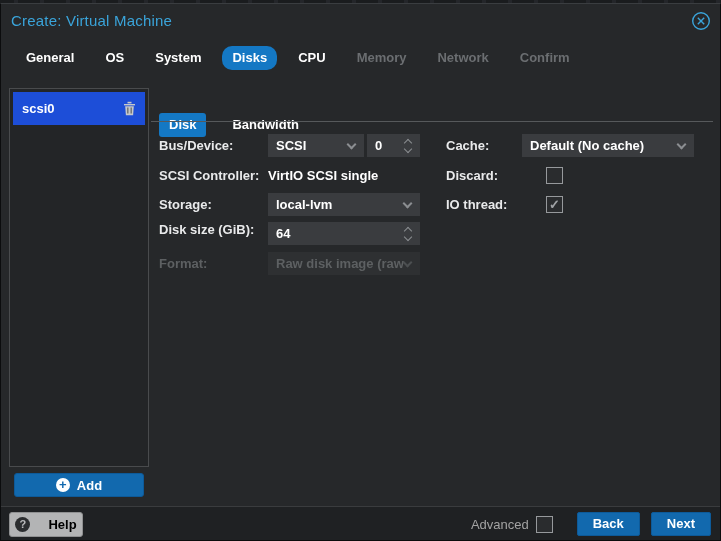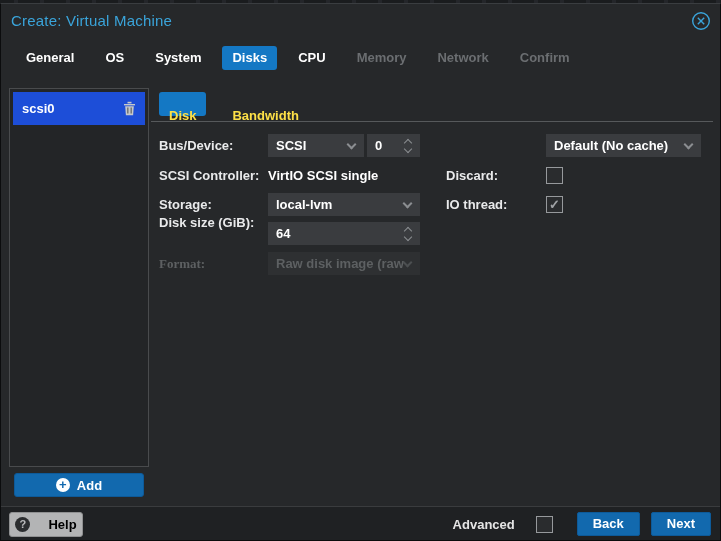--- a/index.html
+++ b/index.html
@@ -25,21 +25,21 @@
     position:absolute; left:10px; top:8px;
     font-size:15px; color:#3aa4da; letter-spacing:.2px;
   }
   .close-btn{ position:absolute; right:9px; top:7px; width:20px; height:20px; cursor:pointer; }
   
   .wizard-tabs{ position:absolute; top:42px; left:15px; display:flex; gap:11px; }
   .wtab{
     height:24px; line-height:24px; padding:0 10px; border-radius:3px;
     font-size:13px; font-weight:bold; color:#ffffff; white-space:nowrap;
   }
-  .wtab.active{ background:#1478c4; }
+  .wtab.active{ background:#1478c4;border-radius:10px; }
   .wtab.disabled{ color:#6b6e71; }
   
   .device-list{
     position:absolute; top:84px; left:8px; width:140px; height:379px;
     background:#232527; border:1px solid #494b4d;
   }
   .device-item{
     position:absolute; top:3px; left:3px; right:3px; height:33px;
     background:#1d4ed8; display:flex; align-items:center;
   }
@@ -51,22 +51,22 @@
     display:flex; align-items:center; justify-content:center; gap:7px; cursor:pointer;
   }
   .plus-circle{
     width:14px; height:14px; border-radius:50%; background:#ffffff;
     color:#1269ae; font-size:13px; font-weight:bold; line-height:13px; text-align:center;
   }
   .add-label{ font-size:13px; font-weight:bold; color:#fff; }
   
   .panel-tabs{ position:absolute; top:88px; left:158px; display:flex; gap:16px; }
   .ptab{
-    height:24px; line-height:24px; padding:12px 10px; border-radius:3px;
-    font-size:13px; font-weight:bold; color:#fde047;
+    height:24px; line-height:24px; padding:0 10px; border-radius:3px;
+    font-size:13px; font-weight:bold; color:#ffffff;margin-top:21px;
   }
   .ptab.active{ background:#1478c4; }
   .panel-sep{ position:absolute; top:117px; left:150px; width:562px; height:1px; background:#56595b; }
   
   .flabel{
     position:absolute; left:158px; width:108px; height:23px; line-height:23px;
     font-size:13px; font-weight:600; color:#e9eaeb; white-space:nowrap;
   }
   .flabel.right-col{ left:445px; width:96px; }
   .flabel.disabled{ color:#5d6062; }
@@ -106,21 +106,21 @@
     position:absolute; left:8px; top:5px; width:74px; height:25px;
     background:#b3b4b5; border:1px solid #8f9091; border-radius:3px;
     display:flex; align-items:center; justify-content:center; gap:6px; cursor:pointer;
   }
   .help-icon{
     width:15px; height:15px; border-radius:50%; background:#2b2d2f;
     color:#b9babb; font-size:11px; font-weight:bold; line-height:15px; text-align:center;
   }
   .help-label{ font-size:13px; font-weight:600; color:#000000;margin-left:12px; }
   .footer-right{ position:absolute; right:9px; top:5px; display:flex; align-items:center; }
-  .advanced-label{ font-size:13px; font-weight:700; color:#e5e5e5; margin-right:21px; }
+  .advanced-label{ font-size:13px; font-weight:400; color:#a3a3a3; margin-right:7px; }
   .advanced-box{ position:static; margin-right:13px; }
   .btn{
     height:24px; line-height:22px; padding:0 15px; margin-left:11px;
     background:#1269ae; border:1px solid #0d5a99; border-radius:2px;
     font-size:13px; font-weight:bold; color:#fff; text-align:center; cursor:pointer;
   }
 </style>
 </head>
 <body>
 
@@ -189,36 +189,37 @@
 
   <div class="flabel" style="top:160px;">SCSI Controller:</div>
   <div class="plain-value" style="top:160px; left:267px;">VirtIO SCSI single</div>
 
   <div class="flabel" style="top:189px;">Storage:</div>
   <div class="field" style="top:189px; left:267px; width:152px;">
     <span>local-lvm</span>
     <span class="chev"></span>
   </div>
 
-  <div class="flabel" style="top:207px;">Disk size (GiB):</div>
+  <div class="flabel" style="top:214px;">Disk size (GiB):</div>
   <div class="field" style="top:218px; left:267px; width:152px;">
     <span>64</span>
     <span class="spinner">
       <span class="spin-up"></span>
       <span class="spin-dn"></span>
     </span>
   </div>
 
-  <div class="flabel disabled" style="top:248px;font-family:Liberation Serif, serif;">Format:</div>
+  <div class="flabel disabled" style="top:248px;">Format:</div>
   <div class="field disabled" style="top:248px; left:267px; width:152px;">
     <span>Raw disk image (raw</span>
     <span class="chev"></span>
   </div>
 
-  <div class="field" style="top:130px; left:545px; width:155px;">
+  <div class="flabel right-col" style="top:130px;">Cache:</div>
+  <div class="field" style="top:130px; left:521px; width:172px;">
     <span>Default (No cache)</span>
     <span class="chev"></span>
   </div>
 
   <div class="flabel right-col" style="top:160px;">Discard:</div>
   <div class="checkbox" style="top:163px; left:545px;"></div>
 
   <div class="flabel right-col" style="top:189px;">IO thread:</div>
   <div class="checkbox" style="top:192px; left:545px;">✓</div>
 

